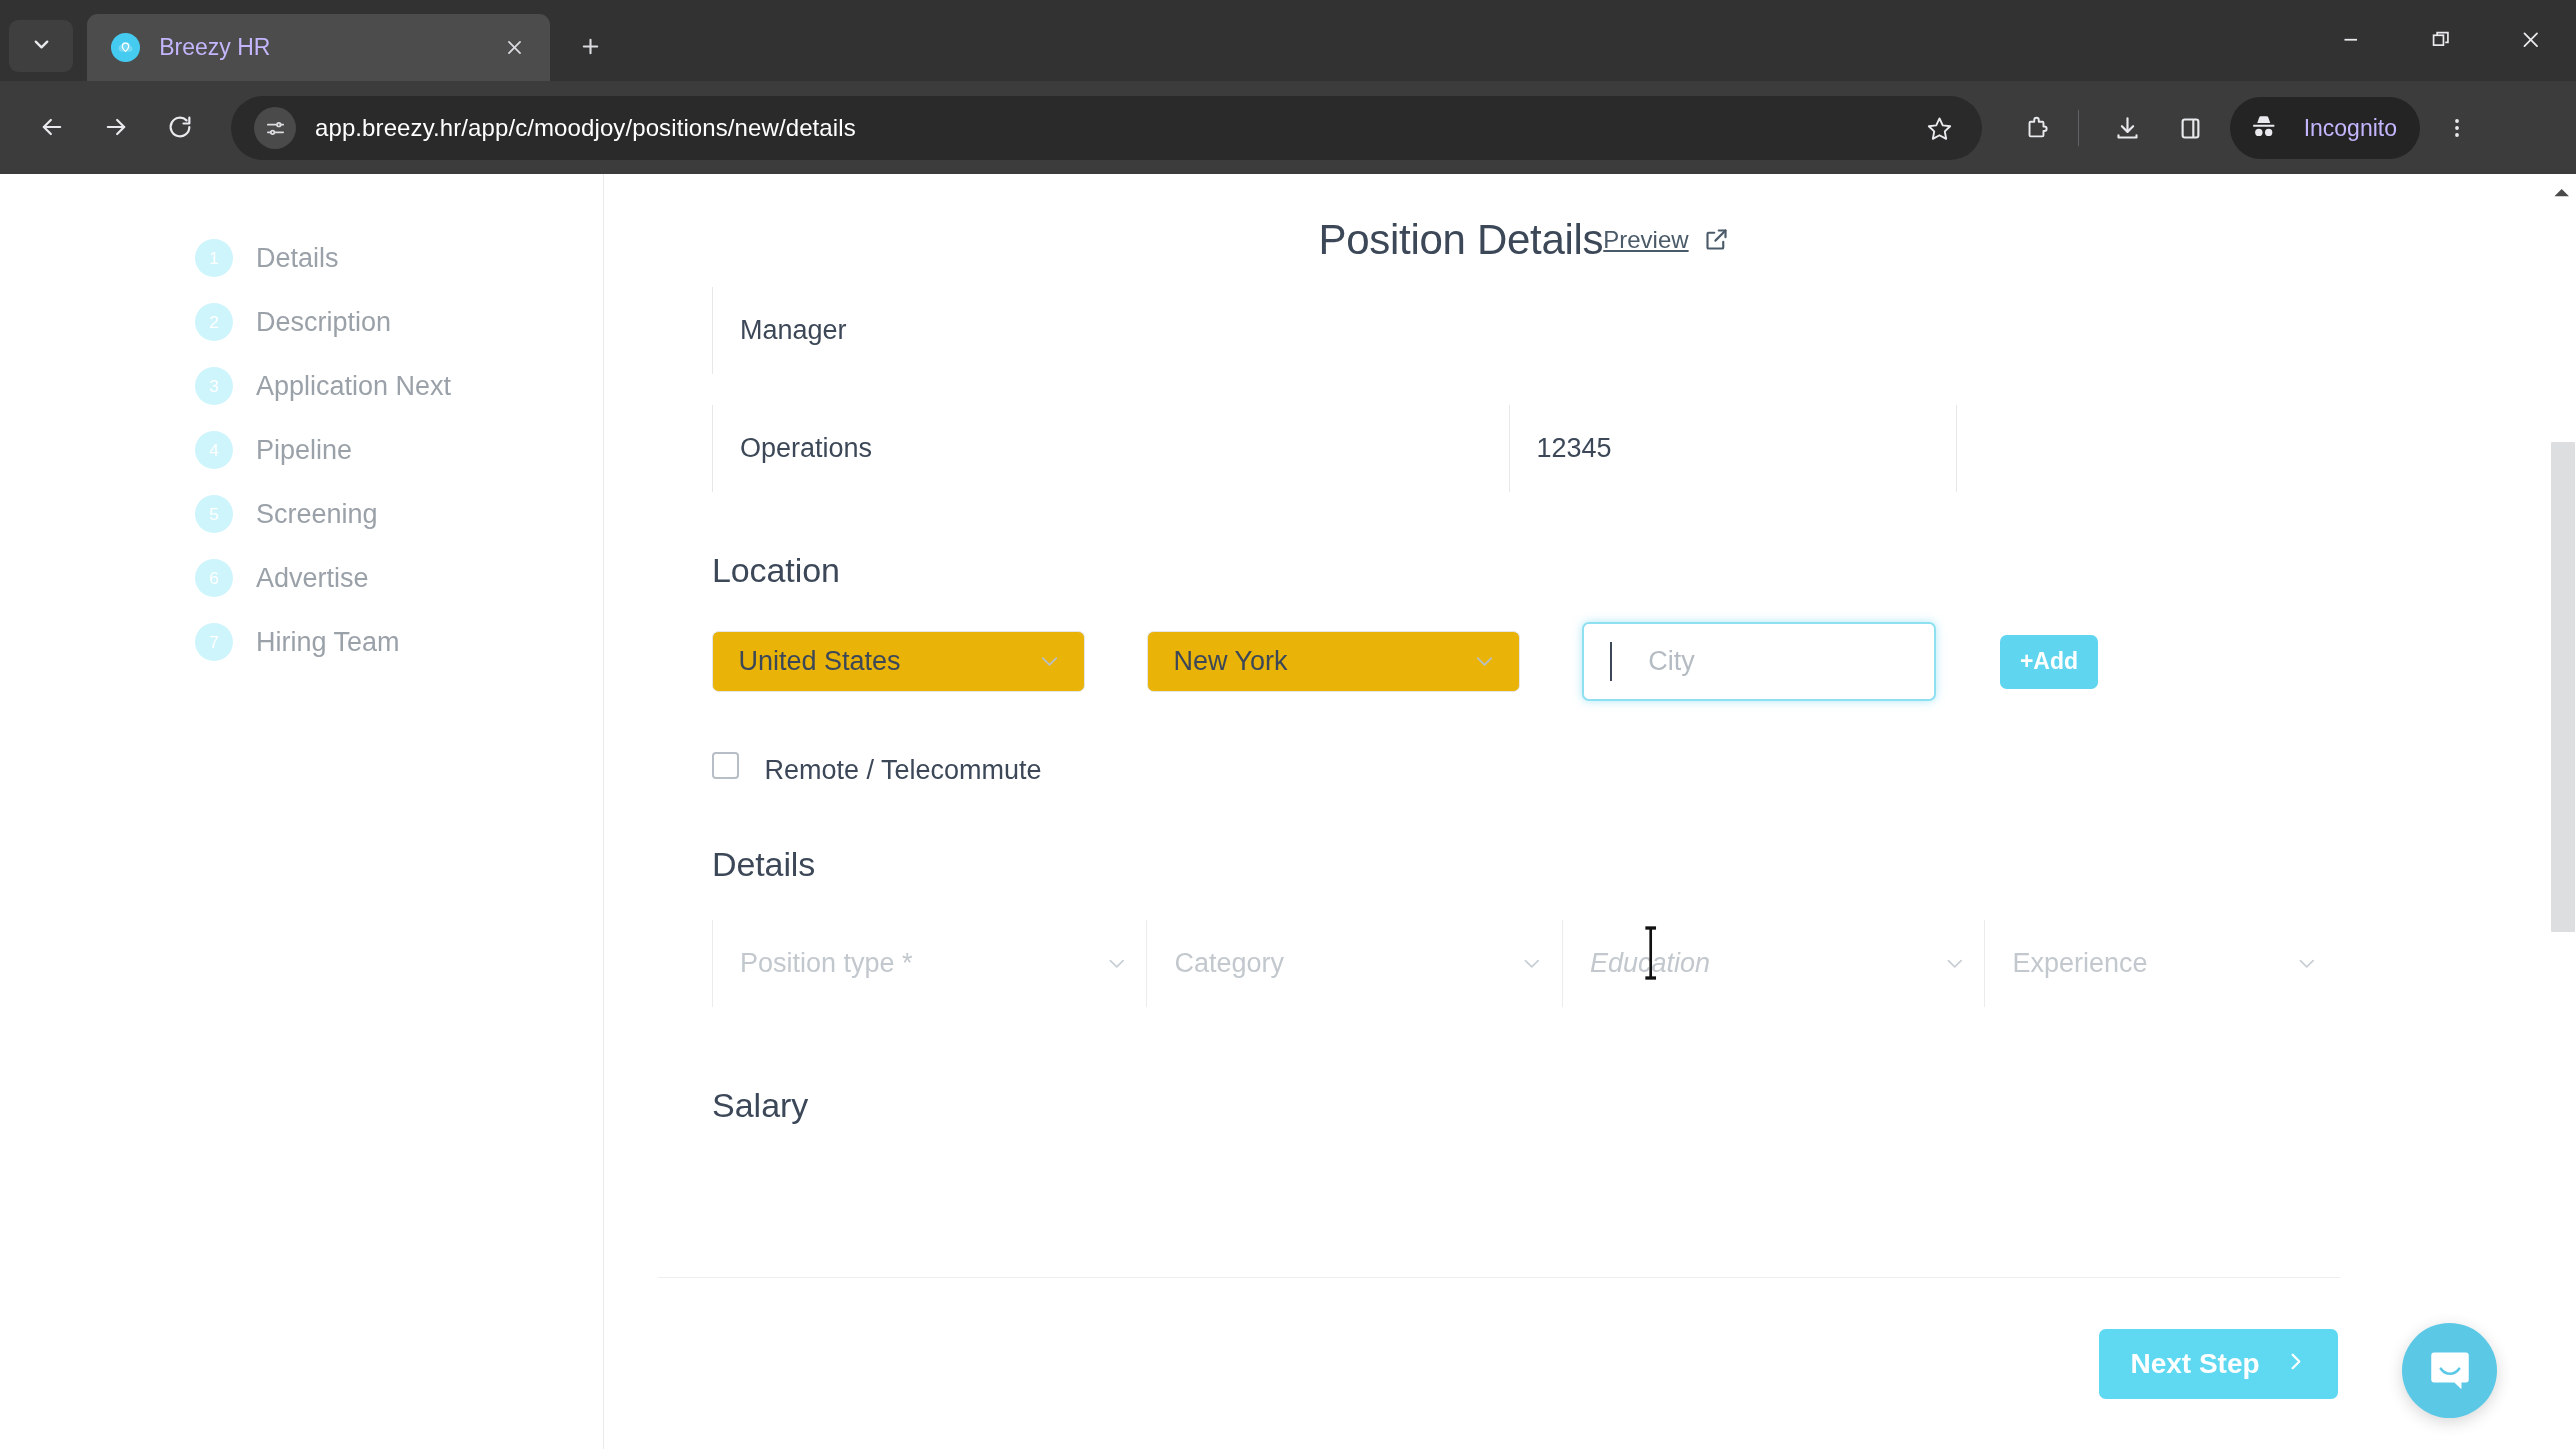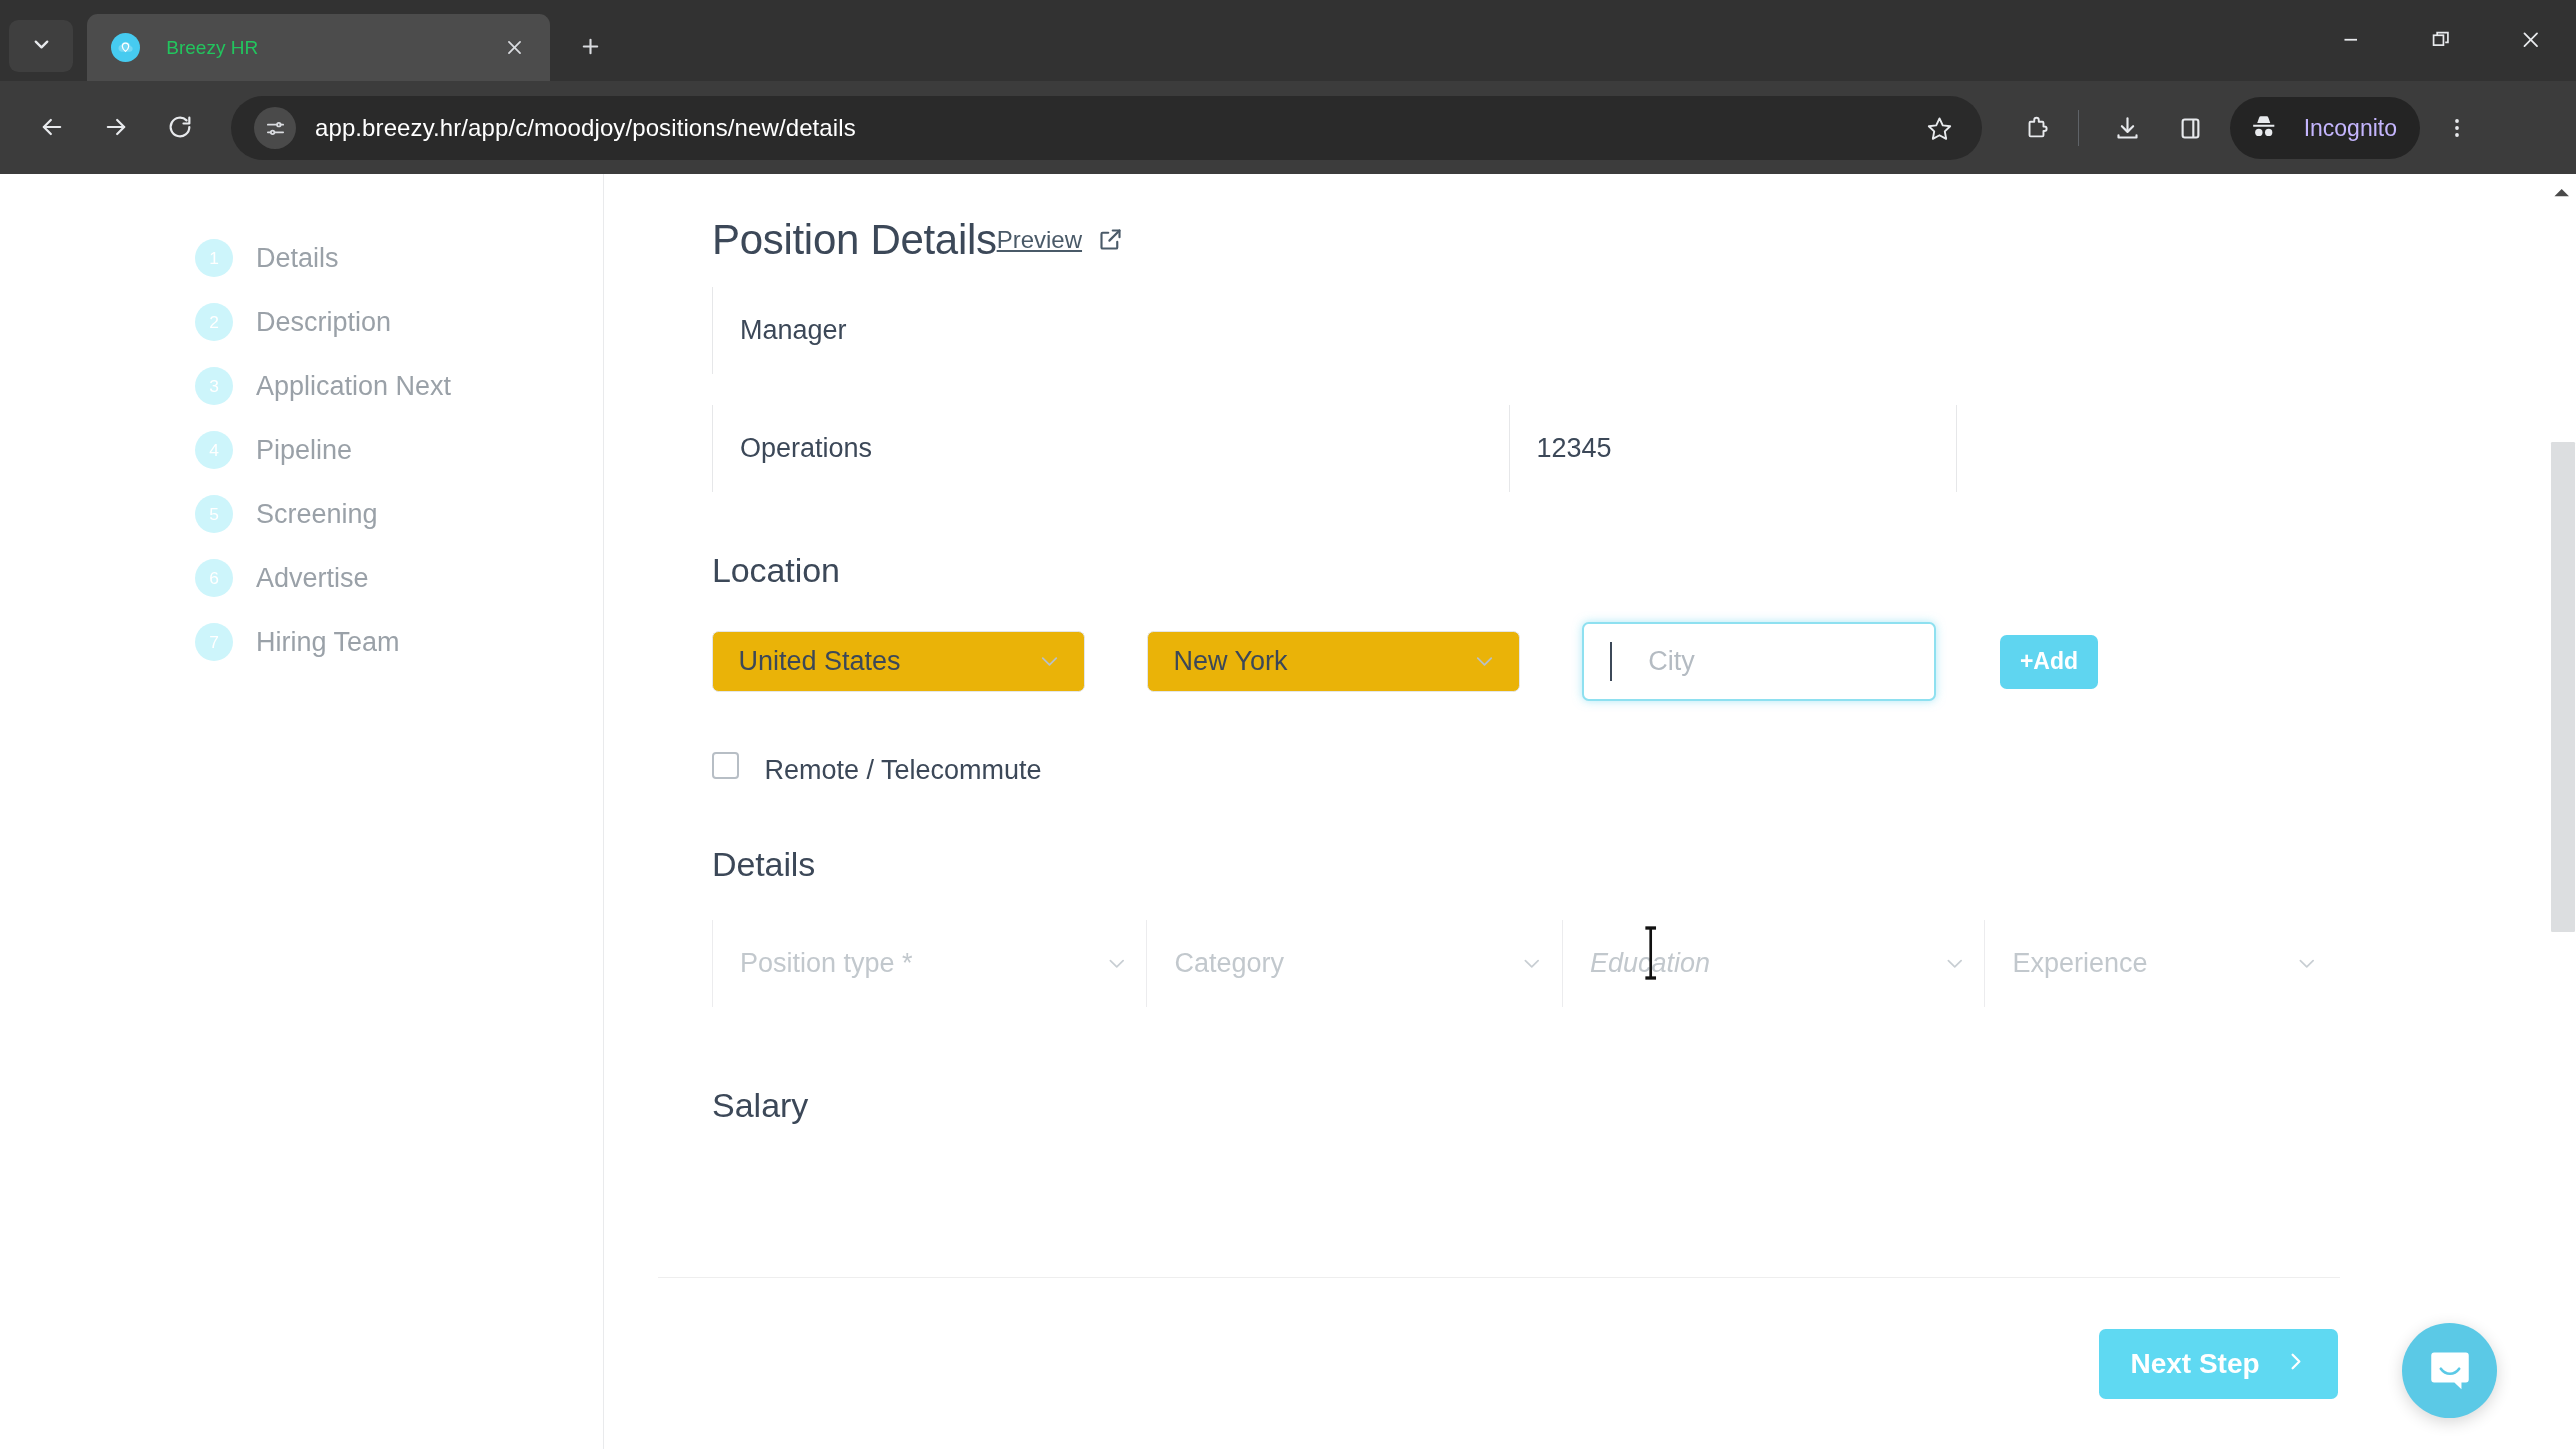--- a/index.html
+++ b/index.html
@@ -37,22 +37,22 @@
     position: relative;
   }
   .tab-favicon {
     width: 29.5px; height: 29.5px; border-radius: 50%;
     background: #46cbf0;
     display: flex; align-items: center; justify-content: center;
     flex: 0 0 auto;
   }
   .tab-favicon svg { width: 19px; height: 19px; }
   .tab-title {
-    margin-left: 26px;
-    color: #22c55e; font-size: 19px;
+    margin-left: 19px;
+    color: #c4b5fd; font-size: 23px;
     white-space: nowrap; overflow: hidden; text-overflow: ellipsis;
     flex: 1 1 auto;
   }
   .tab-close {
     width: 35px; height: 35px; border-radius: 50%;
     display: flex; align-items: center; justify-content: center;
     color: #dadce0; flex: 0 0 auto;
   }
   .tab-close svg { width: 19px; height: 19px; }
 
@@ -196,21 +196,21 @@
   .card {
     position: absolute;
     left: 54px; top: 0;
     width: 1736px;
     background: #ffffff;
     border-right: 1.3px solid #ededed;
     bottom: 0;
   }
 
   .card-head {
-    display: flex; align-items: center; justify-content: flex-start;
+    display: flex; align-items: center; justify-content: center;
     padding: 42px 56px 0 54px;
   }
   .page-title {
     font-size: 42px; color: #3c4858; font-weight: 400;
     letter-spacing: -0.3px;
   }
   .preview-link {
     display: flex; align-items: center; gap: 14.8px;
   }
   .preview-text {

